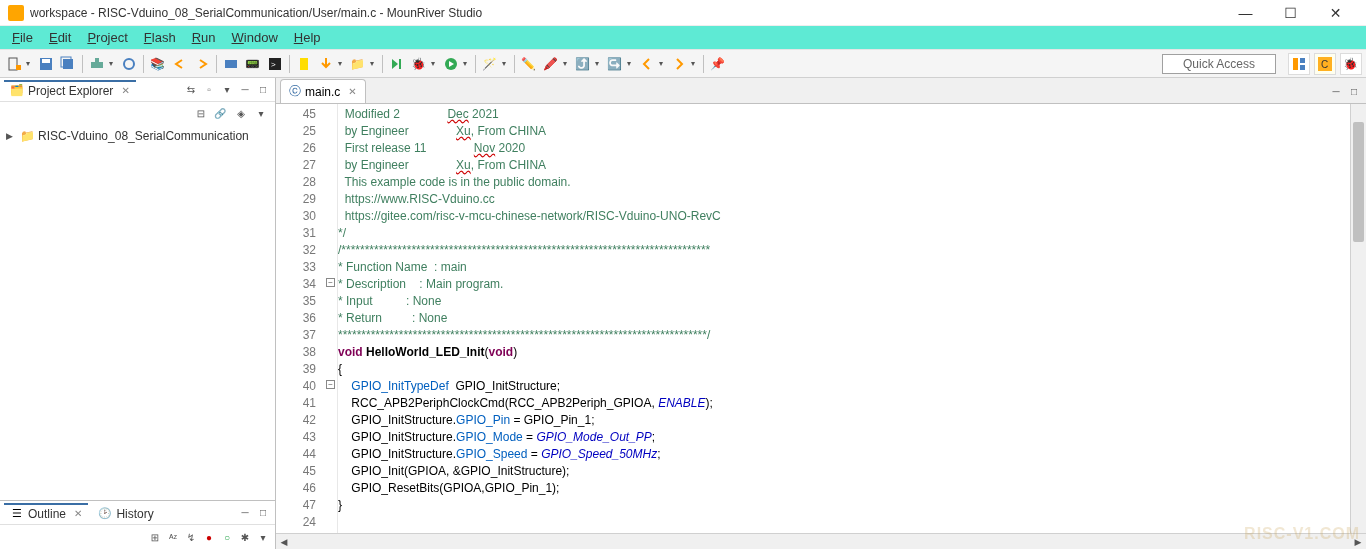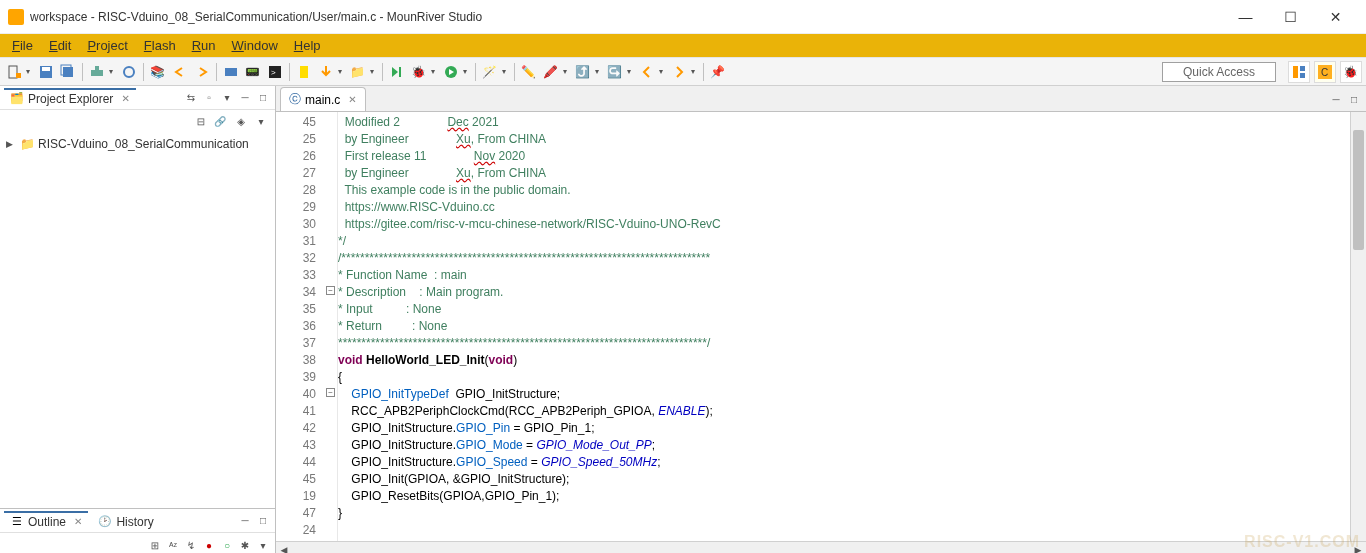--- a/index.html
+++ b/index.html
@@ -1,26 +1,26 @@
 <!DOCTYPE html>
 <html><head>
 <meta charset="utf-8">
 <style>
 * { margin: 0; padding: 0; box-sizing: border-box; font-family: "Segoe UI", Tahoma, sans-serif; }
 body { width: 1366px; height: 553px; background: #fff; overflow: hidden; font-size: 12px; color: #000; }
 
 
-.titlebar { height: 34px; display: flex; align-items: center; padding: 0 8px; background: #fff; border-bottom: 1px solid #eee; }
+.titlebar { height: 26px; display: flex; align-items: center; padding: 0 8px; background: #fff; border-bottom: 1px solid #eee; }
 .titlebar .app-icon { width: 16px; height: 16px; background: #ffa500; border-radius: 2px; margin-right: 6px; }
 .titlebar .title { flex: 1; font-size: 12px; color: #333; }
 .titlebar .win-controls { display: flex; }
 .titlebar .win-btn { width: 45px; height: 30px; display: flex; align-items: center; justify-content: center; font-size: 14px; color: #333; }
 
 
-.menubar { height: 24px; display: flex; align-items: center; padding: 0 4px; background: #eab308; border-bottom: 1px solid #e5e5e5; }
+.menubar { height: 24px; display: flex; align-items: center; padding: 0 4px; background: #5eead4; border-bottom: 1px solid #e5e5e5; }
 .menubar .menu-item { padding: 2px 8px; font-size: 13px; color: #333; }
 .menubar .menu-item u { text-decoration: underline; }
 
 
 .toolbar { height: 28px; display: flex; align-items: center; padding: 2px 4px; background: #f5f5f5; border-bottom: 1px solid #d0d0d0; gap: 2px; }
 .tb-btn { width: 20px; height: 20px; display: flex; align-items: center; justify-content: center; border-radius: 2px; }
 .tb-sep { width: 1px; height: 18px; background: #c0c0c0; margin: 0 2px; }
 .tb-drop { width: 8px; font-size: 8px; color: #555; }
 .quick-access { margin-left: auto; border: 1px solid #a0a0a0; padding: 2px 20px; font-size: 12px; color: #666; background: #fff; margin-right: 8px; }
 .persp-btn { width: 22px; height: 22px; display: flex; align-items: center; justify-content: center; border: 1px solid #dcdcdc; background: #fff; margin-left: 2px; }
@@ -322,21 +322,21 @@
           <div>36</div>
           <div>37</div>
           <div>38</div>
           <div>39</div>
           <div>40</div>
           <div>41</div>
           <div>42</div>
           <div>43</div>
           <div>44</div>
           <div>45</div>
-          <div>19</div>
+          <div>46</div>
           <div>47</div>
           <div>24</div>
           <div>49</div>
         </div>
       <div class="fold-bar" id="foldbar">
           <div class="fold-mark" style="top: 174px;">−</div>
           <div class="fold-mark" style="top: 276px;">−</div>
         </div>
       <div class="code" id="code"><div><span class="cm">  Modified 2 <span class="wavy">Dec</span> 2021</span></div><div><span class="cm">  by Engineer <span class="wavy">Xu</span>, From CHINA</span></div><div><span class="cm">  First release 11 <span class="wavy">Nov</span> 2020</span></div><div><span class="cm">  by Engineer <span class="wavy">Xu</span>, From CHINA</span></div><div><span class="cm"></span></div><div><span class="cm">  This example code is in the public domain.</span></div><div><span class="cm"></span></div><div><span class="cm">  https://www.RISC-Vduino.cc</span></div><div><span class="cm">  https://gitee.com/risc-v-mcu-chinese-network/RISC-Vduino-UNO-RevC</span></div><div><span class="cm">*/</span></div><div><span class="cm">/*******************************************************************************</span></div><div><span class="cm">* Function Name  : main</span></div><div><span class="cm">* Description    : Main program.</span></div><div><span class="cm">* Input          : None</span></div><div><span class="cm">* Return         : None</span></div><div><span class="cm">*******************************************************************************/</span></div><div><span class="kw">void</span> <span class="fn">HelloWorld_LED_Init</span>(<span class="kw">void</span>)</div><div>{</div><div>    <span class="ty">GPIO_InitTypeDef</span>  GPIO_InitStructure;</div><div>    RCC_APB2PeriphClockCmd(RCC_APB2Periph_GPIOA, <span class="en">ENABLE</span>);</div><div>    GPIO_InitStructure.<span class="ty">GPIO_Pin</span> = GPIO_Pin_1;</div><div>    GPIO_InitStructure.<span class="ty">GPIO_Mode</span> = <span class="en">GPIO_Mode_Out_PP</span>;</div><div>    GPIO_InitStructure.<span class="ty">GPIO_Speed</span> = <span class="en">GPIO_Speed_50MHz</span>;</div><div>    GPIO_Init(GPIOA, &amp;GPIO_InitStructure);</div><div>    GPIO_ResetBits(GPIOA,GPIO_Pin_1);</div><div>}</div></div>
       <div class="scrollbar-v">

